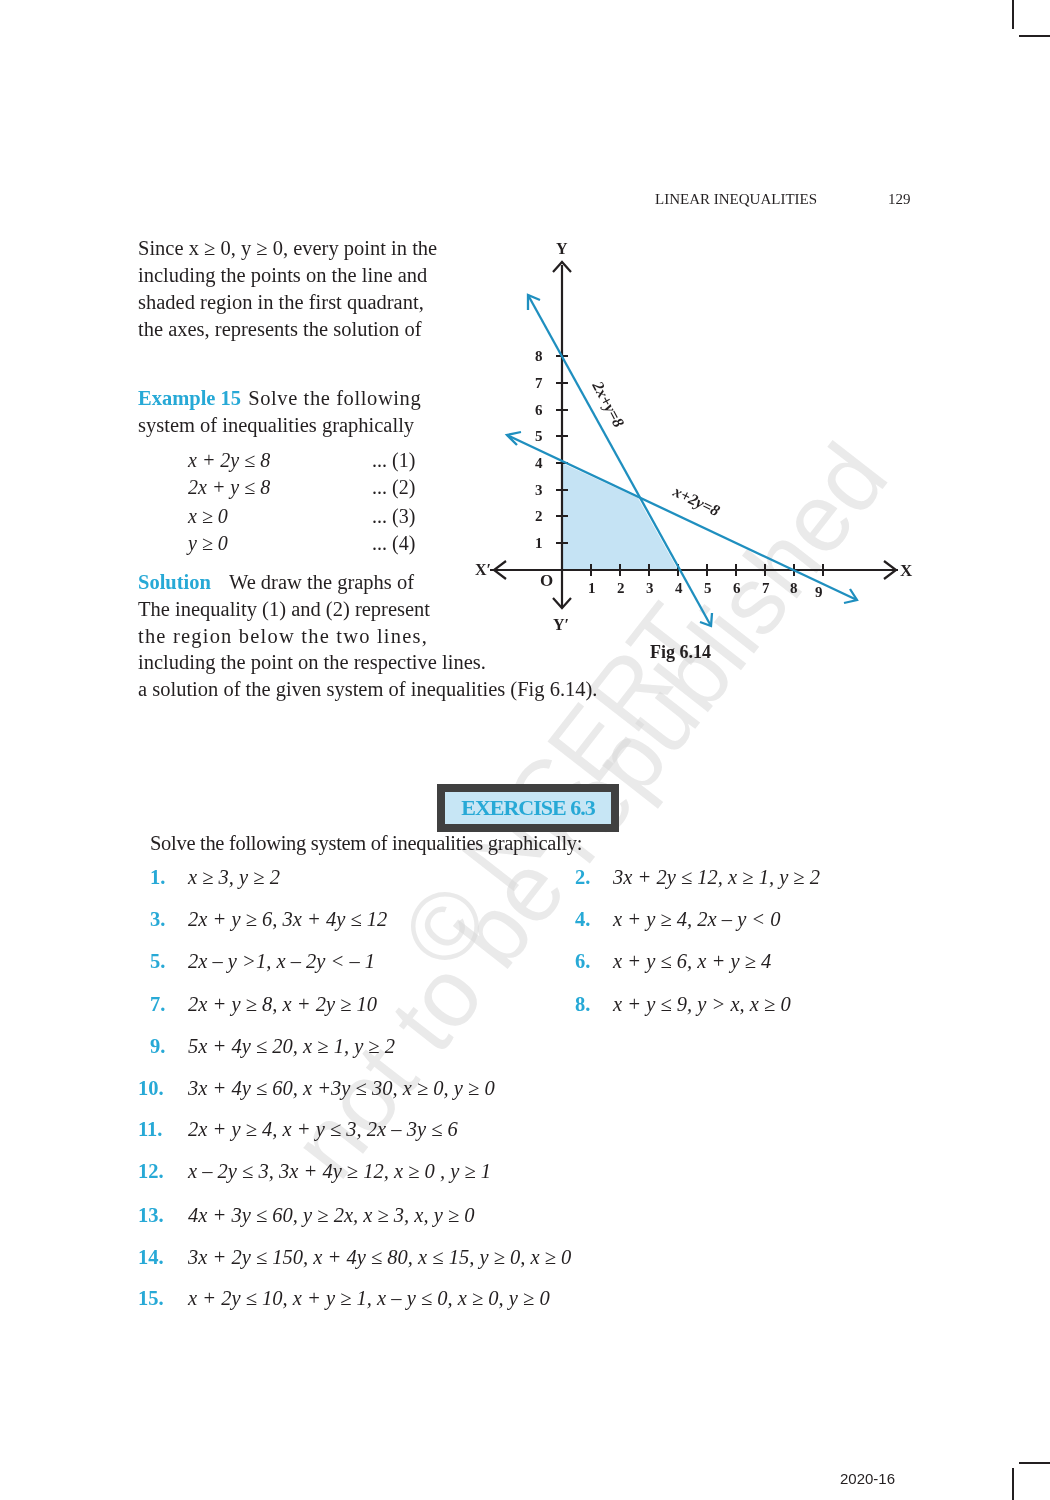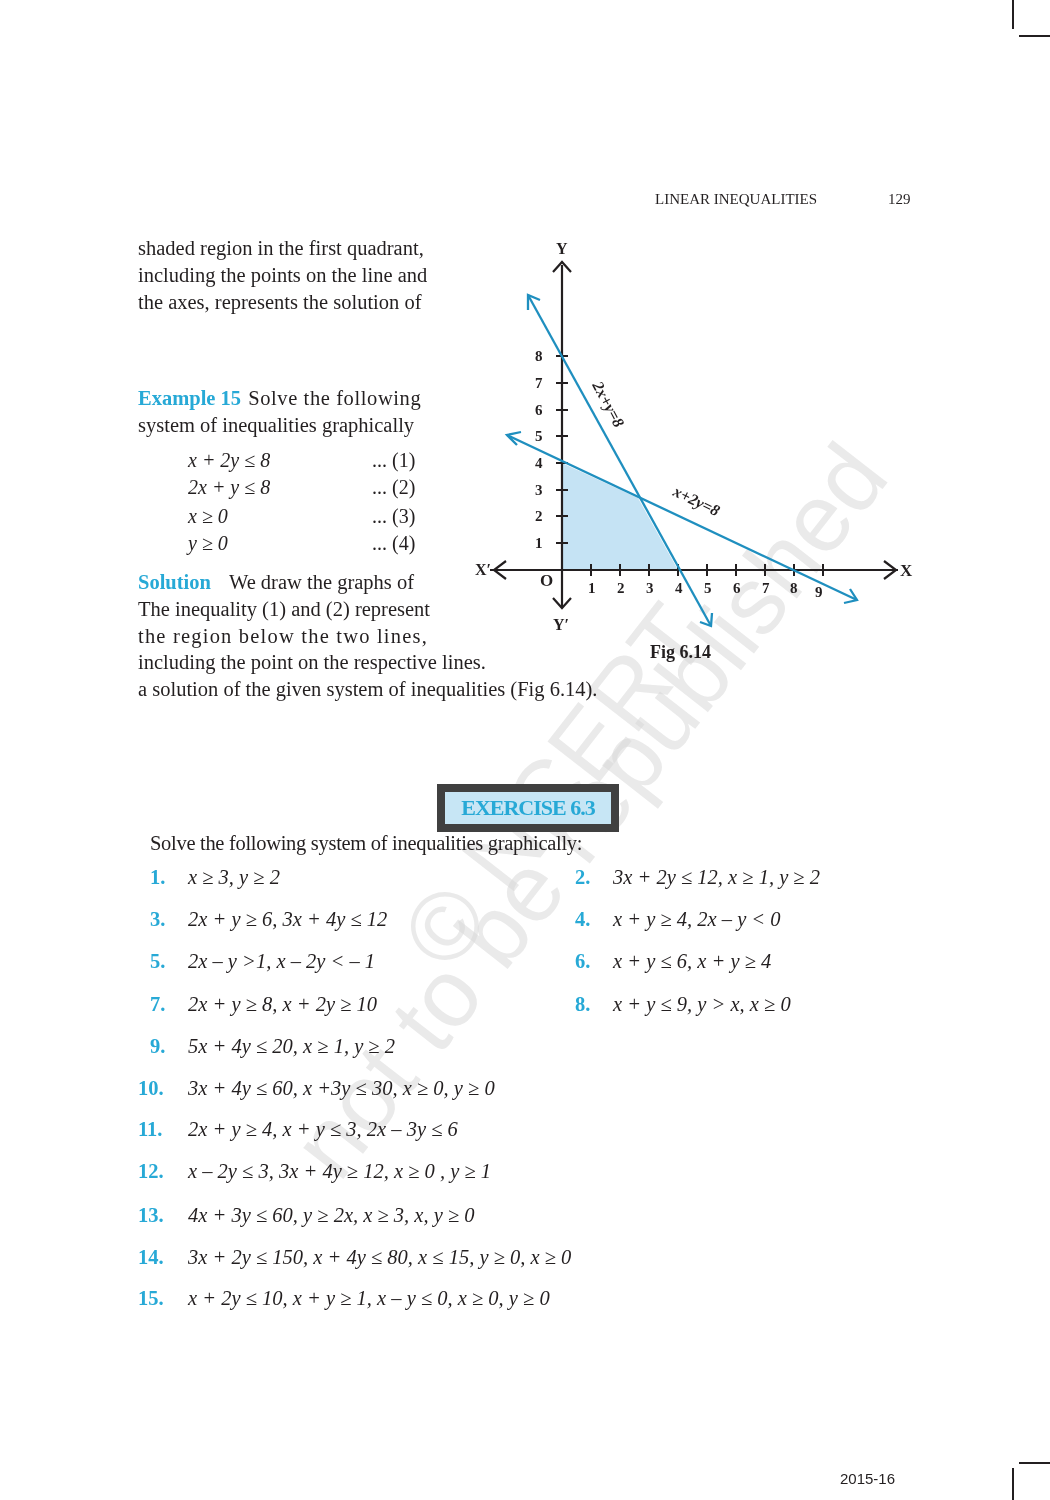--- a/index.html
+++ b/index.html
@@ -31,22 +31,23 @@
 <div class="crop" style="left:1012px;top:1468px;width:2px;height:32px;"></div>
 <div class="crop" style="left:1019px;top:1462px;width:31px;height:2px;"></div>
 
 <div class="wm" style="left:380px;top:920px;font-size:96px;transform:rotate(-52deg);">© NCERT</div>
 <div class="wm" style="left:270px;top:1130px;font-size:96px;transform:rotate(-52deg);">not to be republished</div>
 
 <div class="abs hdr" style="left:655px;top:191px;">LINEAR INEQUALITIES</div>
 <div class="abs hdr" style="left:888px;top:191px;">129</div>
 
 <div class="abs body-text" style="left:138px;top:235px;width:330px;">
+  <div style="text-align:justify;">Since x ≥ 0, y ≥ 0, every point in the</div>
+  <div>including the points on the line and</div>
   <div>shaded region in the first quadrant,</div>
-  <div>including the points on the line and</div>
   <div>the axes, represents the solution of</div>
 </div>
 
 <div class="abs body-text" style="left:138px;top:385px;width:330px;">
   <span class="blue">Example 15</span>
   <span style="margin-left:2px;letter-spacing:0.6px;">Solve the following</span>
   <div>system of inequalities graphically</div>
 </div>
 
 <div class="eqrow i" style="left:188px;top:449px;">x + 2y ≤ 8</div>
@@ -151,13 +152,13 @@
 <div class="ex-item" style="left:150px;top:993px;"><span class="ex-num" style="width:38px;">7.</span><span class="i">2x +  y ≥ 8,  x + 2y ≥ 10</span></div>
 <div class="ex-item" style="left:575px;top:993px;"><span class="ex-num" style="width:38px;">8.</span><span class="i">x + y ≤ 9,  y &gt; x,  x ≥ 0</span></div>
 <div class="ex-item" style="left:150px;top:1035px;"><span class="ex-num" style="width:38px;">9.</span><span class="i">5x + 4y ≤ 20,   x ≥ 1, y ≥ 2</span></div>
 <div class="ex-item" style="left:138px;top:1077px;"><span class="ex-num" style="width:50px;">10.</span><span class="i">3x + 4y  ≤ 60, x +3y ≤ 30, x ≥ 0,  y ≥ 0</span></div>
 <div class="ex-item" style="left:138px;top:1118px;"><span class="ex-num" style="width:50px;">11.</span><span class="i">2x + y ≥ 4,  x + y ≤ 3,  2x – 3y ≤ 6</span></div>
 <div class="ex-item" style="left:138px;top:1160px;"><span class="ex-num" style="width:50px;">12.</span><span class="i">x – 2y ≤ 3, 3x + 4y  ≥ 12,  x ≥ 0 , y ≥ 1</span></div>
 <div class="ex-item" style="left:138px;top:1204px;"><span class="ex-num" style="width:50px;font-family:Liberation Serif, serif;">13.</span><span class="i">4x + 3y  ≤ 60, y ≥ 2x,  x ≥ 3,   x, y ≥ 0</span></div>
 <div class="ex-item" style="left:138px;top:1246px;"><span class="ex-num" style="width:50px;">14.</span><span class="i">3x + 2y ≤ 150, x + 4y ≤ 80,  x ≤ 15,  y ≥ 0, x ≥ 0</span></div>
 <div class="ex-item" style="left:138px;top:1287px;"><span class="ex-num" style="width:50px;">15.</span><span class="i">x + 2y ≤ 10, x + y ≥ 1, x – y ≤ 0, x ≥ 0, y ≥ 0</span></div>
 
-<div class="abs footer" style="left:840px;top:1470px;">2015-16</div>
+<div class="abs footer" style="left:840px;top:1470px;">2020-16</div>
 
 </body></html>

